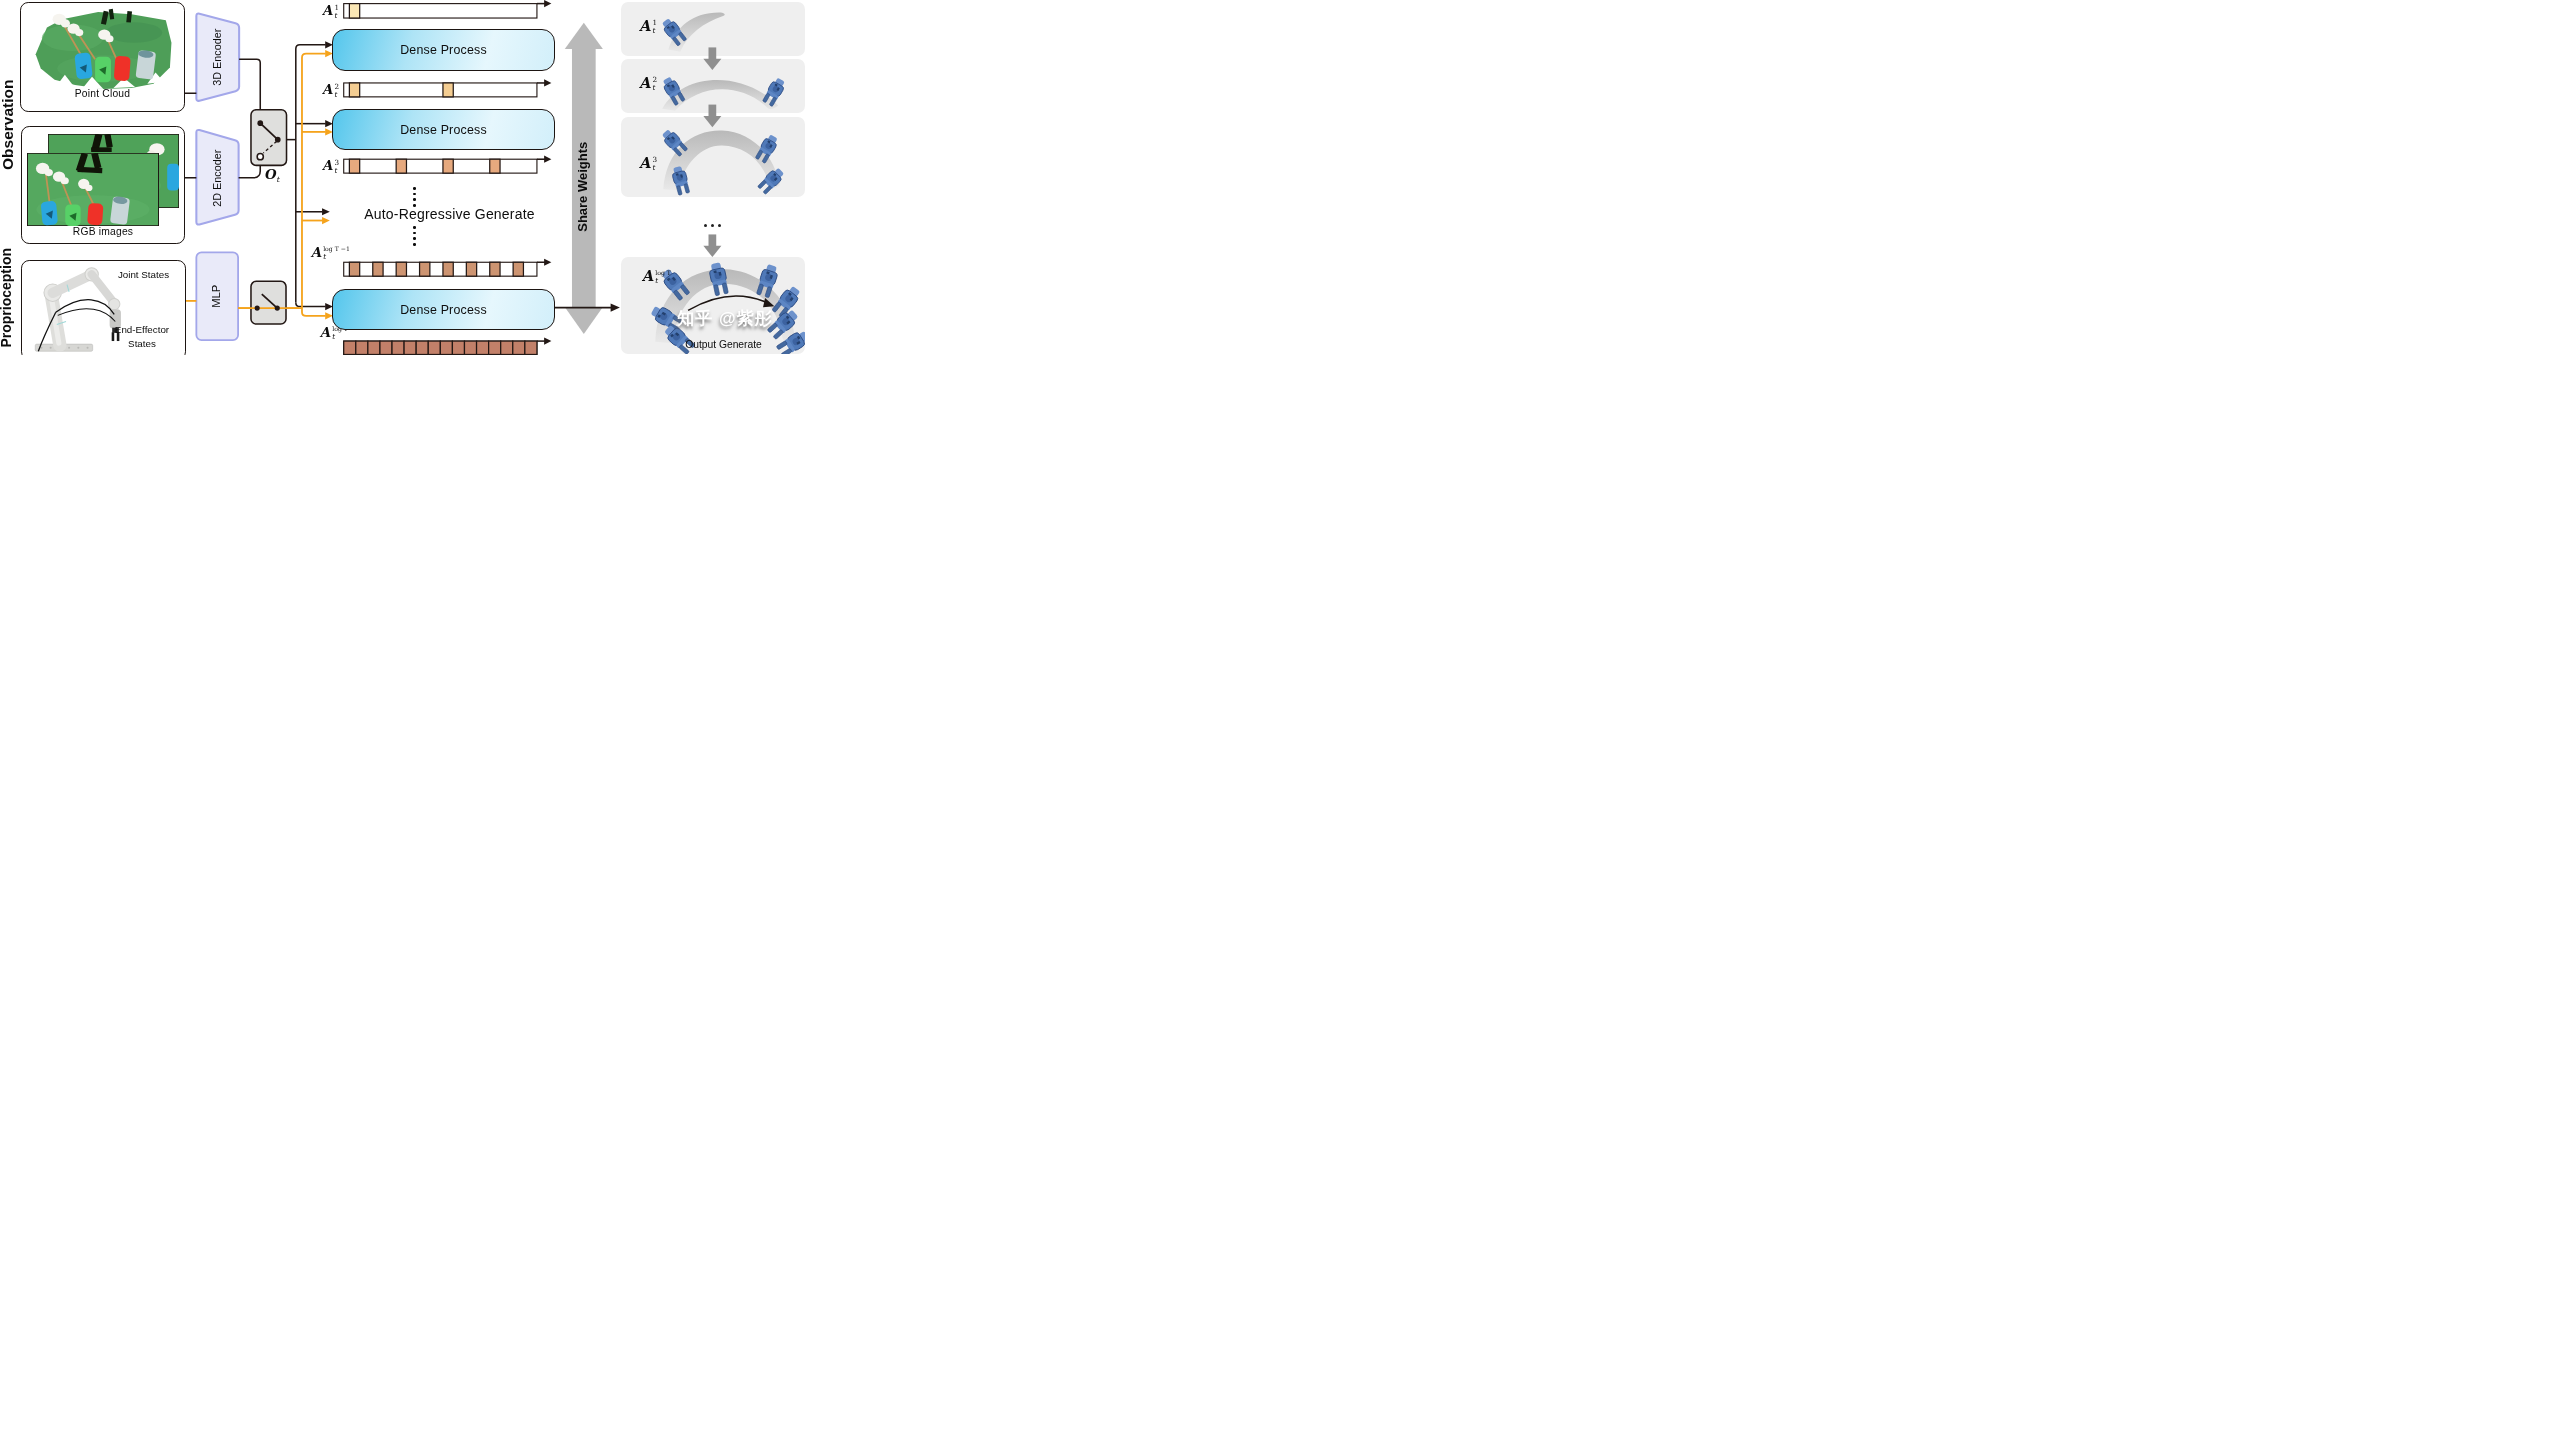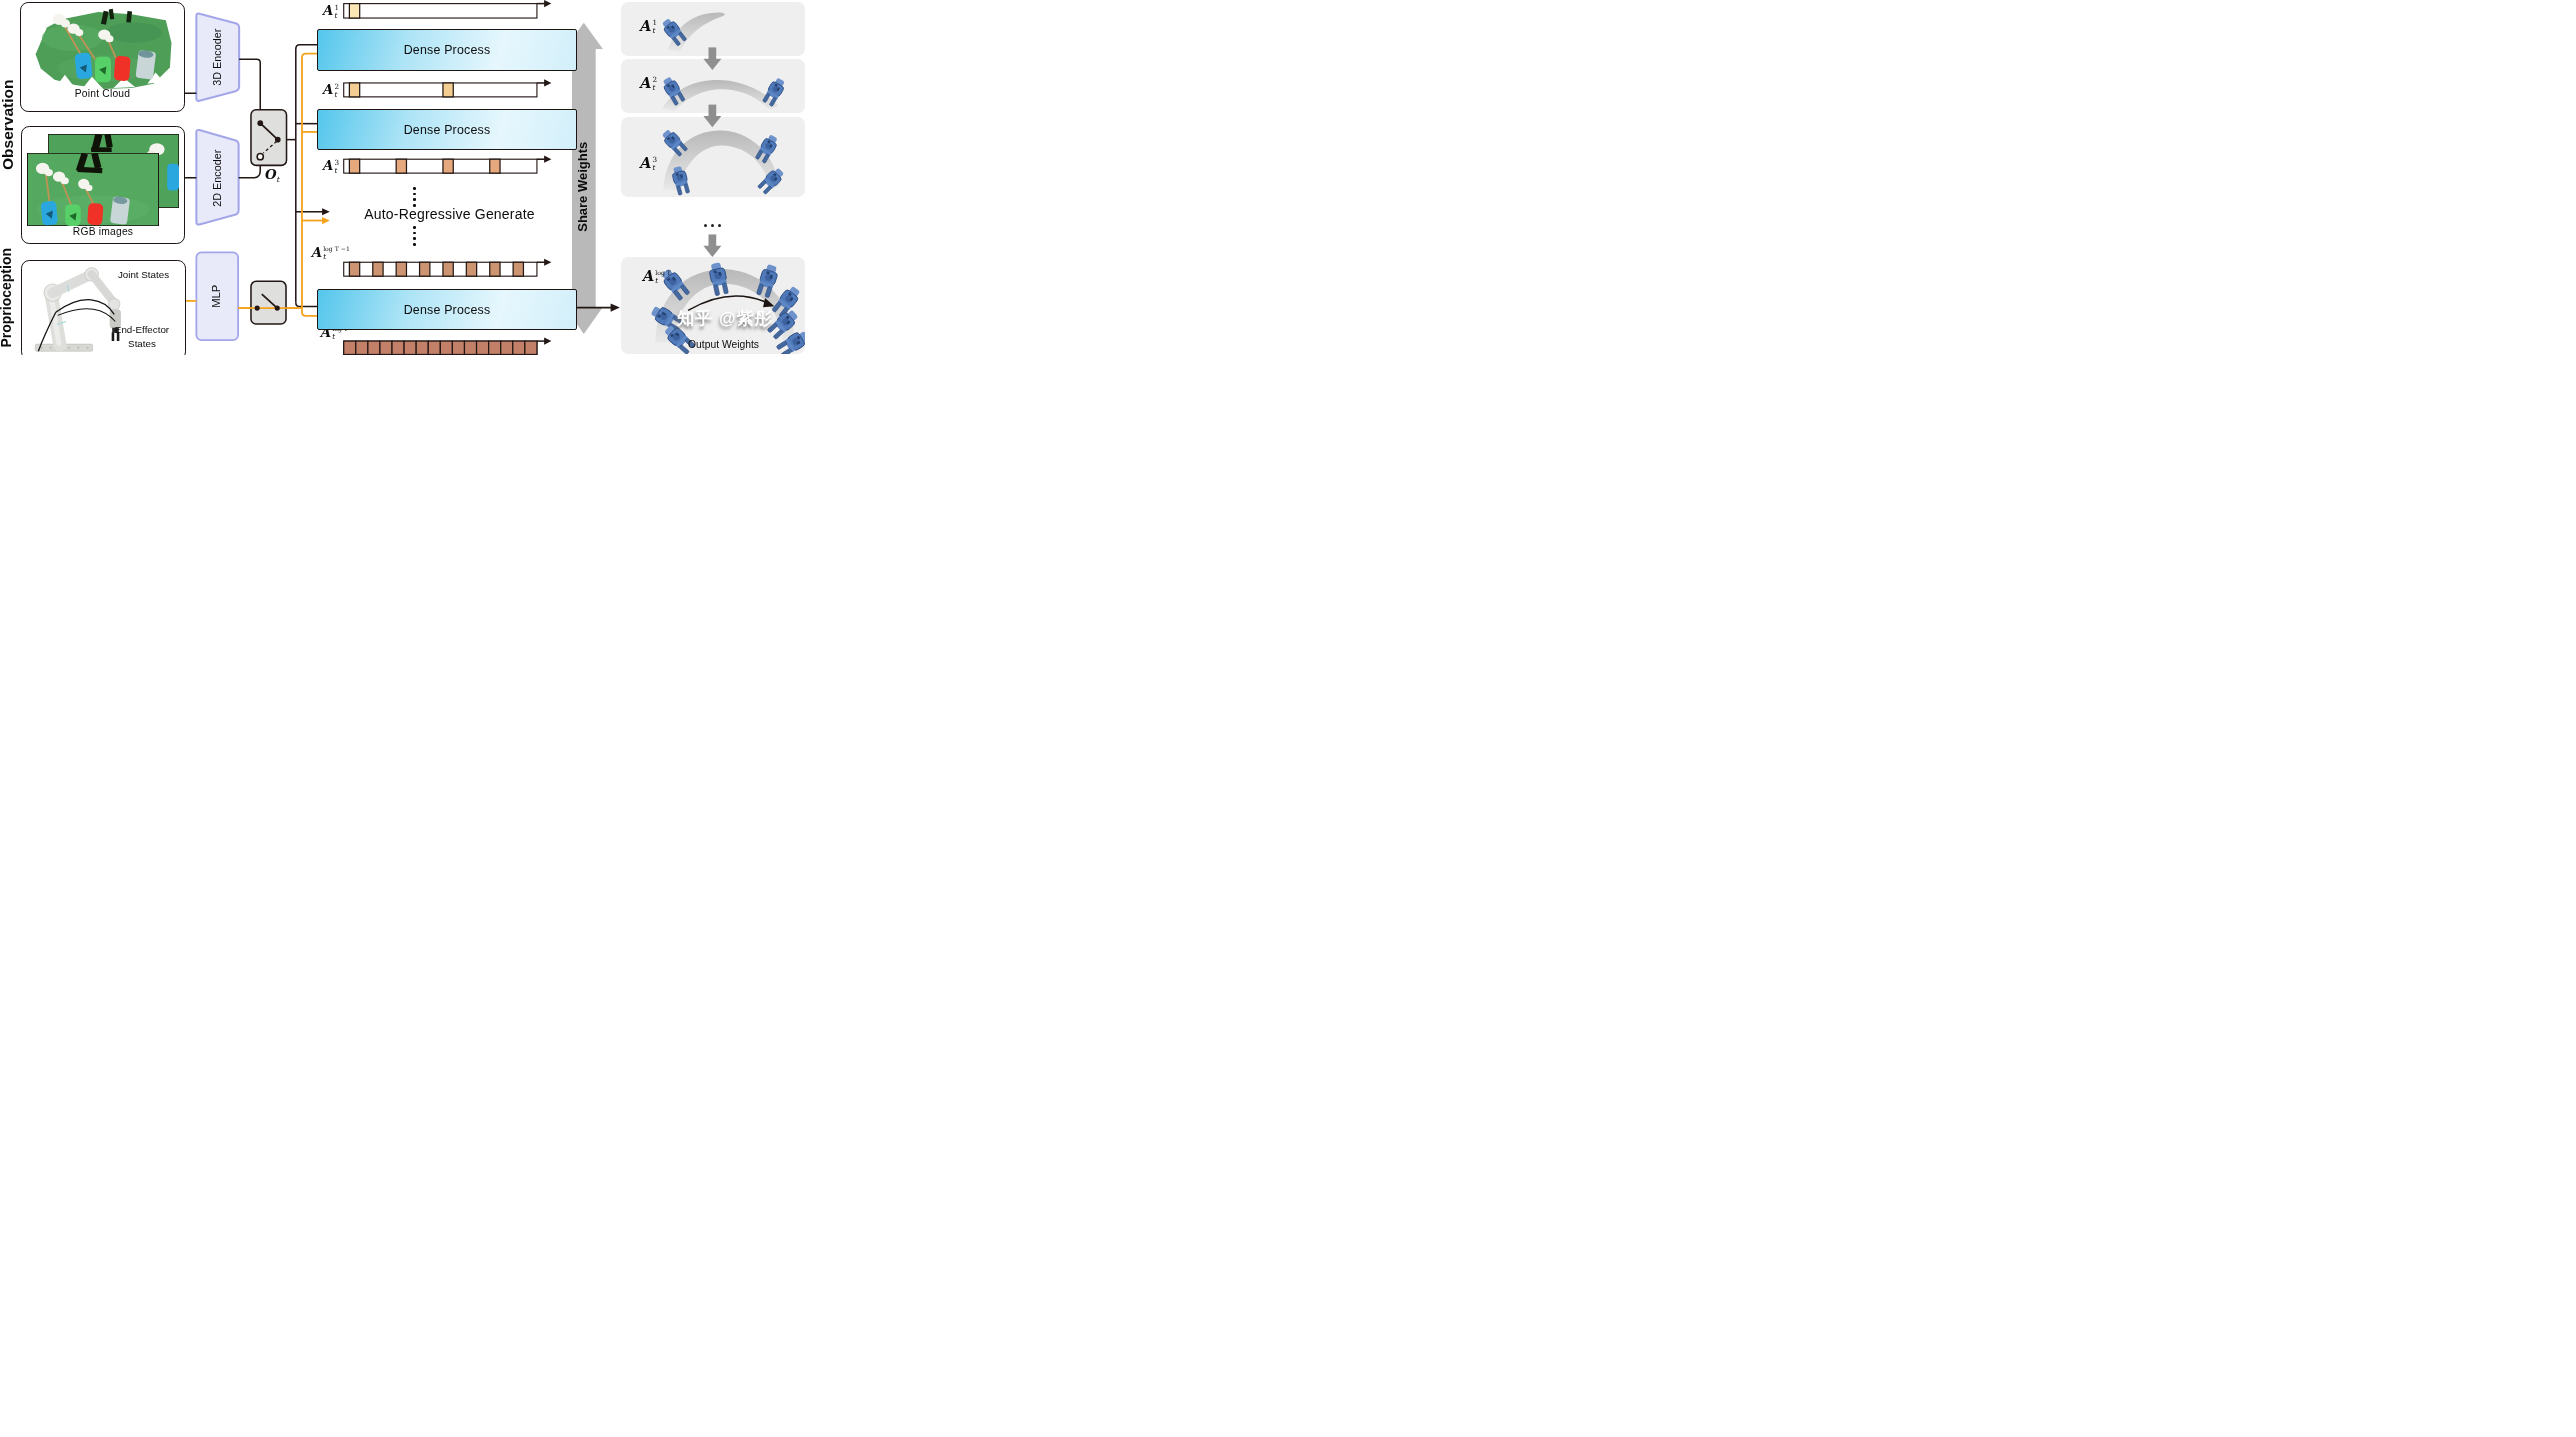--- a/index.html
+++ b/index.html
@@ -7,21 +7,21 @@
          font-family:"Liberation Sans",sans-serif;color:#111;}
   .abs{position:absolute;}
   svg{display:block;}
   
   .vlabel{position:absolute;text-align:center;transform:rotate(-90deg);font-weight:bold;
           color:#0d0d0d;white-space:nowrap;line-height:1;}
   
   .inbox{position:absolute;background:#fff;border:1.5px solid #1d1512;border-radius:8.2px;}
   .boxcap{position:absolute;text-align:center;font-size:10.3px;color:#0d0d0d;letter-spacing:0.2px;}
   
-  .dense{position:absolute;left:317px;width:260px;border:1.5px solid #1d1512;border-radius:2px;
+  .dense{position:absolute;left:332px;width:223px;border:1.5px solid #1d1512;border-radius:13px;
          background:linear-gradient(105deg,#54c6ec 0%,#aee4f6 35%,#e6f7fd 70%,#d2effa 100%);
          display:flex;align-items:center;justify-content:center;font-size:12.4px;color:#0d0d0d;
          letter-spacing:0.2px;box-sizing:border-box;}
   
   .mlabel{position:absolute;display:flex;justify-content:flex-end;align-items:center;
           font-family:"DejaVu Serif",serif;color:#0d0d0d;}
   .mA{font-weight:bold;font-style:italic;font-size:13.4px;line-height:1;}
   .ss{display:inline-flex;flex-direction:column;align-items:flex-start;margin-left:1px;}
   .ss sup,.ss sub{font-size:7.2px;line-height:1;white-space:nowrap;}
   .ss sup{transform:translateY(-0.5px);}
@@ -460,16 +460,16 @@
   </div>
   <div class="mlabel big small-sup" style="left:625px;top:267px;width:46px;height:18.5px">
     <span class="mA">A</span>
     <span class="ss">
         <sup>log T</sup>
         <sub>t</sub>
       </span>
   </div>
 
   <div class="watermark">知乎 @紫彤</div>
-  <div class="outact">Output Weights</div>
+  <div class="outact">Output Generate</div>
 
 </div>
 
 
 </body></html>

